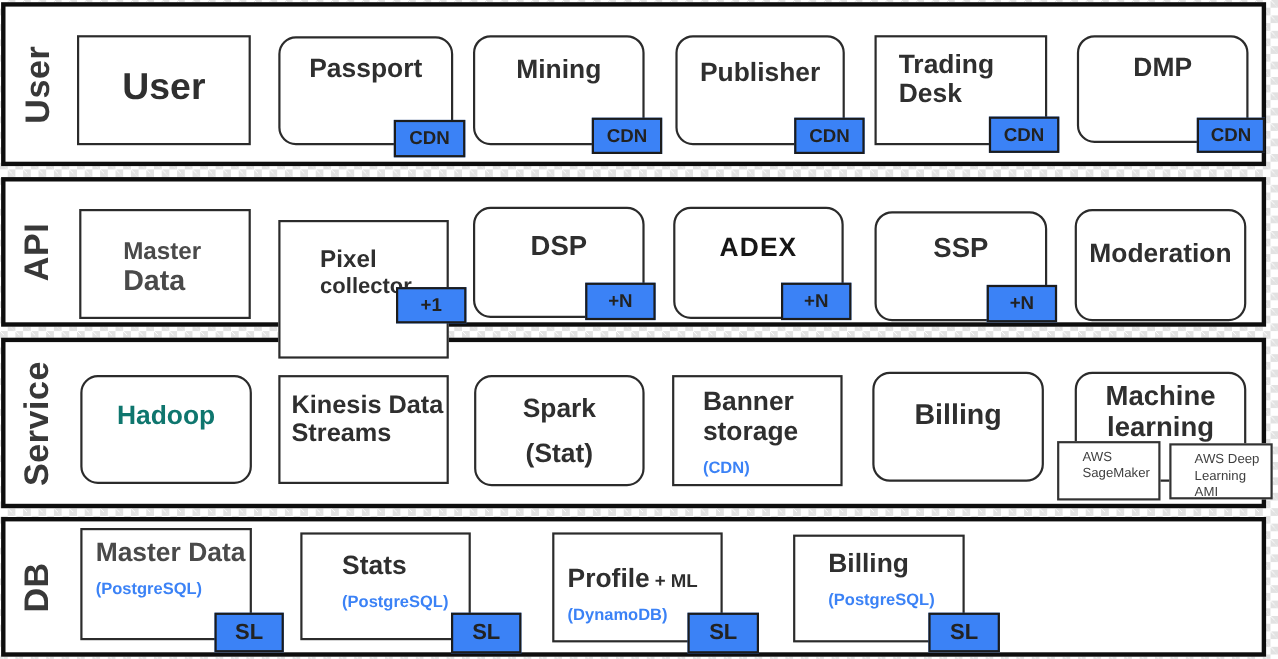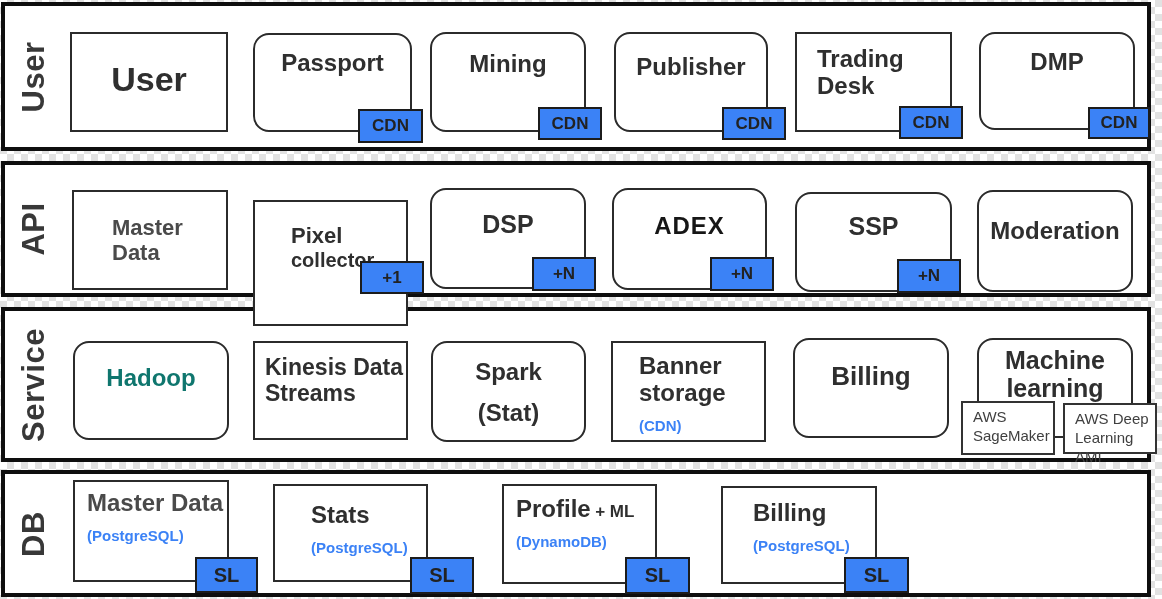--- a/index.html
+++ b/index.html
@@ -80,22 +80,22 @@
     color: #222;
     z-index: 4;
   }
   .badge.sl { font-size: 20px; }
 
   .tag {
     position: absolute;
     background: #ffffff;
     border: 2px solid #333;
     box-sizing: border-box;
-    padding: 5px 4px 4px 10px;
-    font-size: 15px;
+    padding: 5px 4px 4px 21px;
+    font-size: 12px;
     font-weight: 400;
     color: #3f3f3f;
     line-height: 1.25;
     z-index: 4;
   }
 </style>
 </head>
 <body>
 
 <div class="stage">
@@ -153,21 +153,21 @@
 
   <div class="node tc" style="left:979px;top:32px;width:156px;height:98px;padding-top:15px;">
     <div class="t">DMP</div>
   </div>
   <div class="badge" style="left:1088px;top:107px;width:62px;height:32px;">
       <span>CDN</span>
     </div>
 
   <div class="node tl" style="left:72px;top:190px;width:156px;height:100px;padding-top:24px;padding-left:38px;">
     <div class="t" style="font-size:22px;color:#4a4a4a;">Master</div>
-    <div class="t" style="font-size:22px;color:#4a4a4a;">Data</div>
+    <div class="t" style="font-size:26px;color:#4a4a4a;">Data</div>
   </div>
 
   <div class="node tl" style="left:253px;top:200px;width:155px;height:126px;padding-top:22px;padding-left:36px;">
     <div class="t" style="font-size:22px;">Pixel</div>
     <div class="t" style="font-size:20px;">collector</div>
   </div>
   <div class="badge" style="left:360px;top:261px;width:64px;height:33px;">
       <span>+1</span>
     </div>
 
@@ -236,21 +236,21 @@
     </div>
 
   <div class="node tl" style="left:273px;top:484px;width:155px;height:98px;padding-top:16px;padding-left:36px;">
     <div class="t">Stats</div>
     <div class="note">(PostgreSQL)</div>
   </div>
   <div class="badge sl" style="left:410px;top:557px;width:64px;height:37px;">
       <span>SL</span>
     </div>
 
-  <div class="node tl" style="left:502px;top:484px;width:155px;height:100px;padding-top:10px;padding-left:12px;">
+  <div class="node tl" style="left:502px;top:484px;width:155px;height:100px;padding-top:28px;padding-left:12px;">
     <div>
       <span class="t">Profile</span>
       <span class="suffix">+ ML</span>
     </div>
     <div class="note">(DynamoDB)</div>
   </div>
   <div class="badge sl" style="left:625px;top:557px;width:65px;height:37px;">
       <span>SL</span>
     </div>
 

